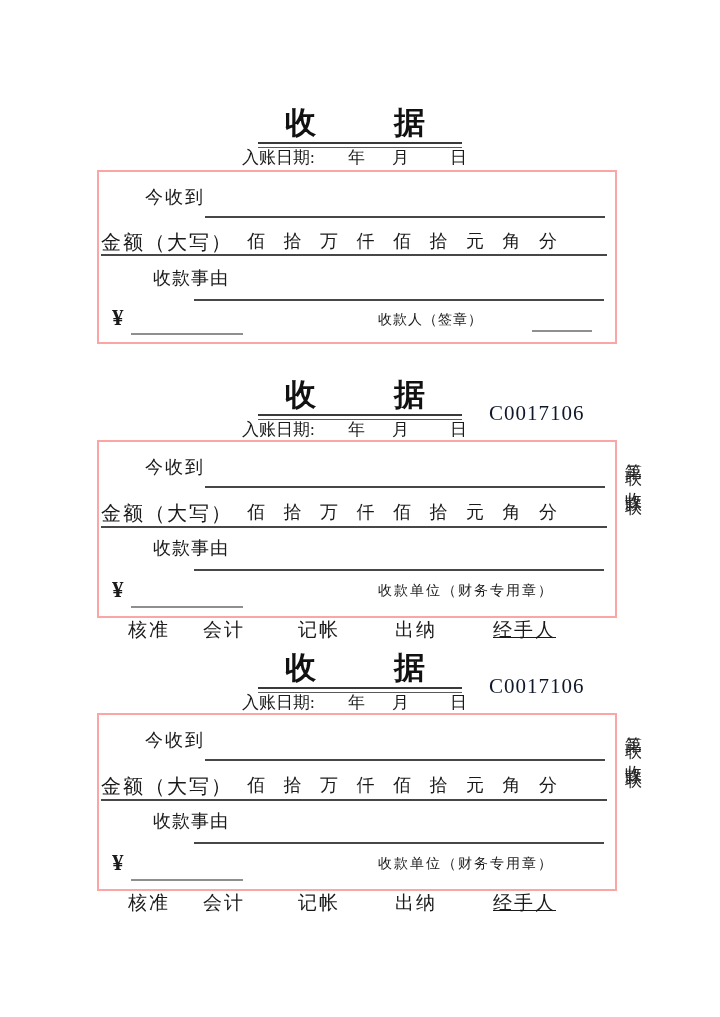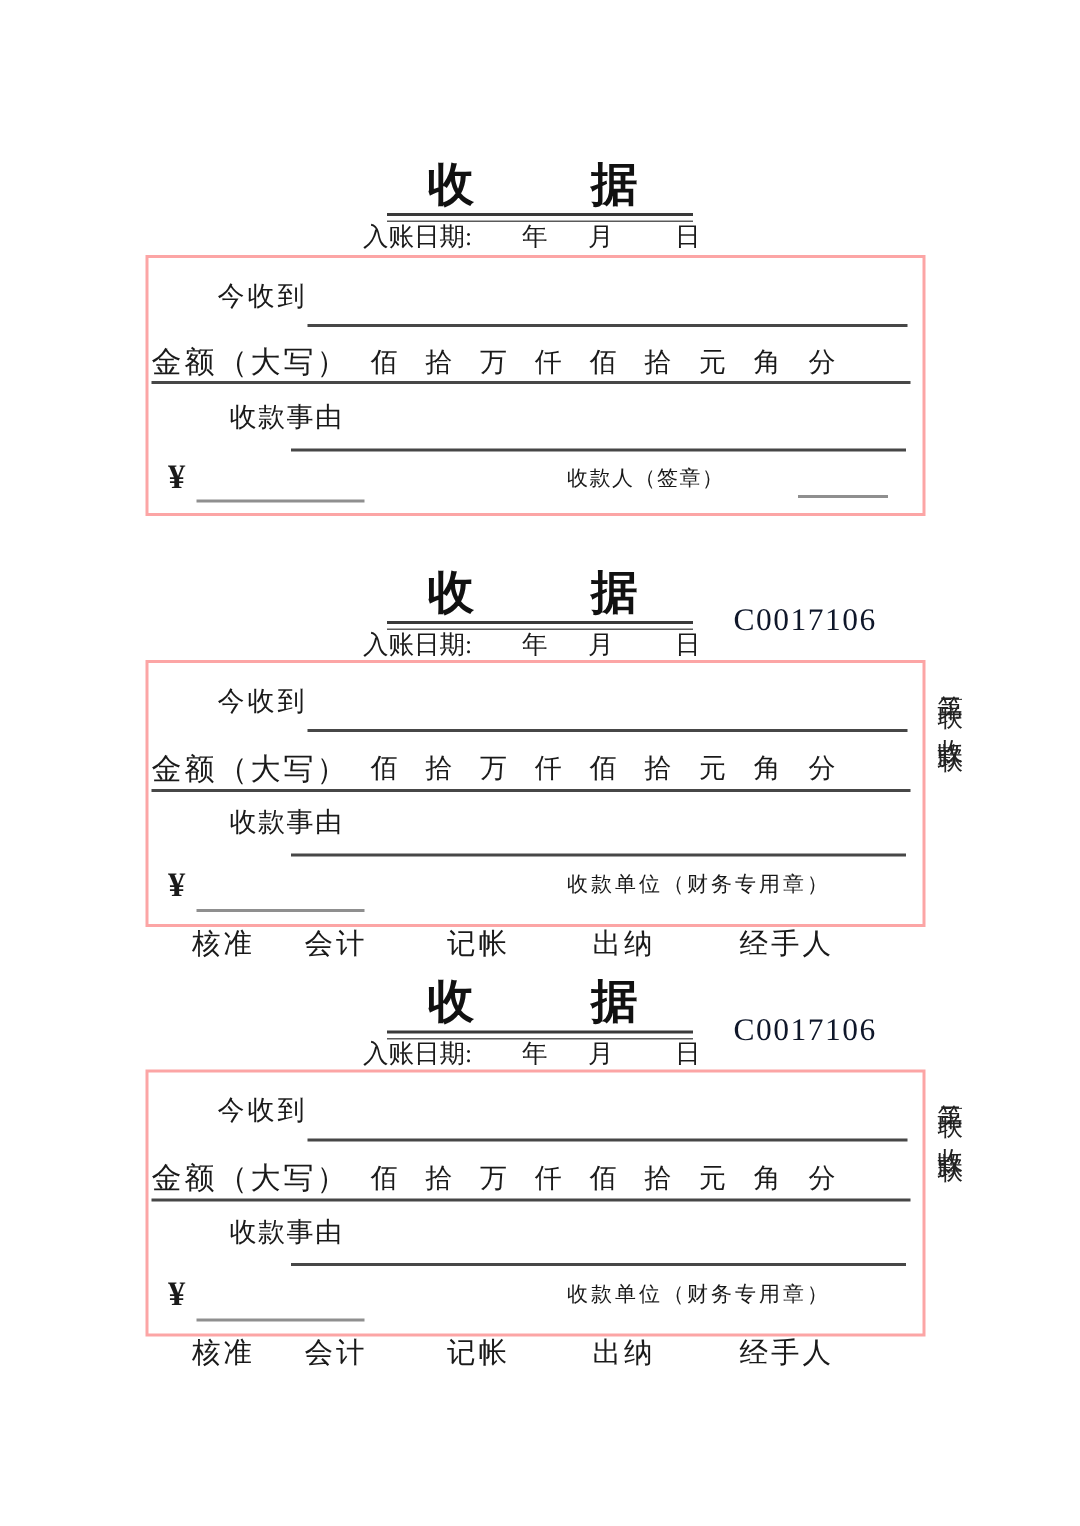--- a/index.html
+++ b/index.html
@@ -78,21 +78,21 @@
   .sign-label{left:279px;font-size:14px;}
   .ra .sign-label{top:141px;letter-spacing:1px;}
   .rb .sign-label{top:142px;letter-spacing:2px;}
   .line-sign{left:433px;top:158px;width:60px;}
 
   .fitem{position:absolute;top:248px;font-size:19px;letter-spacing:2px;line-height:1;}
   .f1{left:108px;margin-left:20px;}
   .f2{left:203px;}
   .f3{left:298px;}
   .f4{left:395px;}
-  .f5{left:493px;}
+  .f5{left:493px;text-decoration:underline;}
 
   .vert{
     position:absolute;left:625px;top:78px;
     writing-mode:vertical-rl;
     font-size:17px;letter-spacing:3px;line-height:1;color:#222;
   }
 </style>
 </head>
 <body>
 

